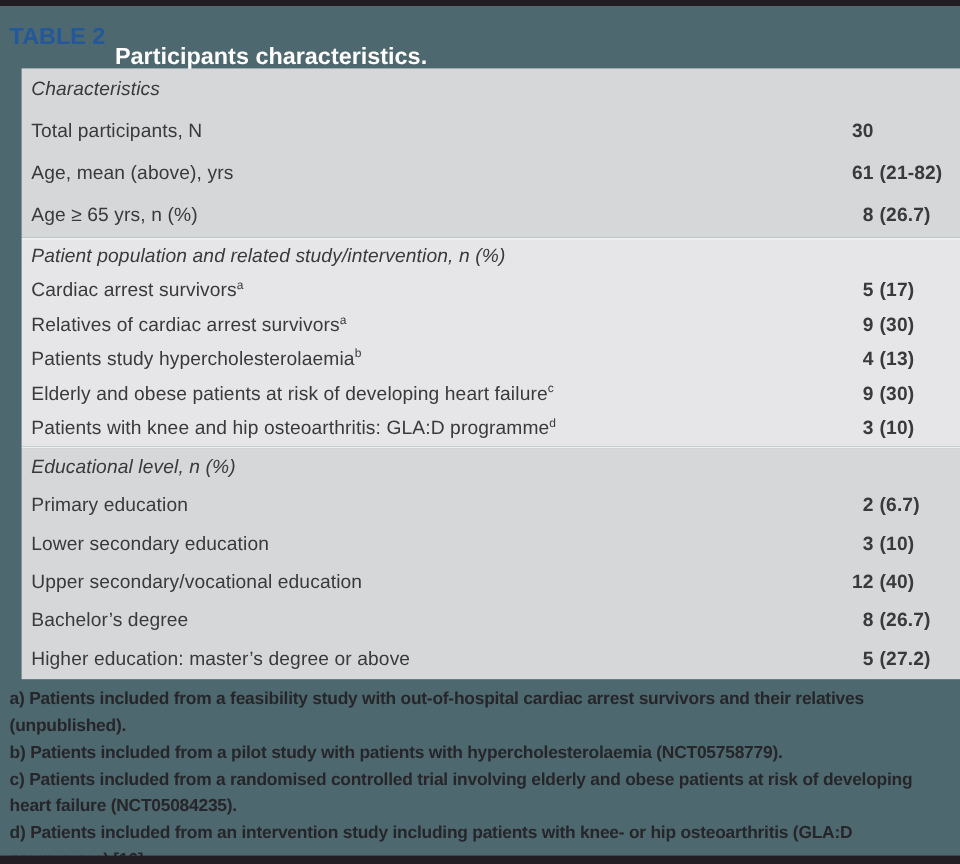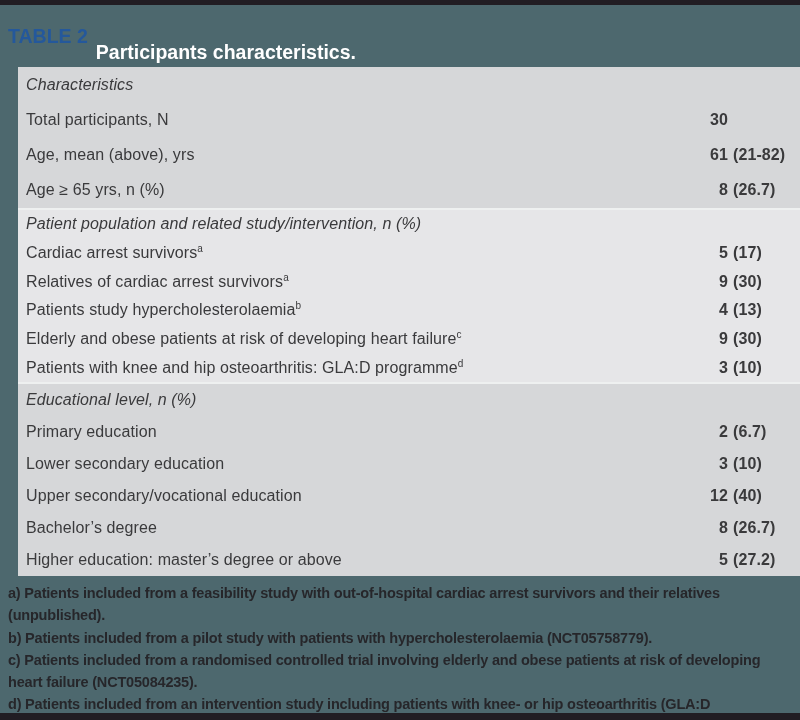--- a/index.html
+++ b/index.html
@@ -3,21 +3,21 @@
 <meta charset="utf-8">
 <style>
   html,body { margin:0; padding:0; }
   .page {
     width:800px; height:720px; position:relative; overflow:hidden;
     background:#4d686e;
     font-family:"Liberation Sans", sans-serif;
   }
   .topbar { height:5px; background:#211d23; }
   .header {
-    height:62px; display:flex; align-items:center; padding-left:8px;
+    height:52px; display:flex; align-items:center; padding-left:8px;
     font-size:19.5px; font-weight:bold;
   }
   .tlabel { color:#24589b; margin-right:8px; white-space:nowrap; }
   .ttitle { color:#ffffff; white-space:nowrap;margin-top:32px; }
   .tbody { margin-left:2px;padding-left:16px; }
   .section { display:flex; flex-direction:column; }
   .s-dark  { background:#d6d7d9; }
   .s-light { background:#e6e6e8; }
   .sec1 { height:141px; }
   .sec2 { height:172px; }

